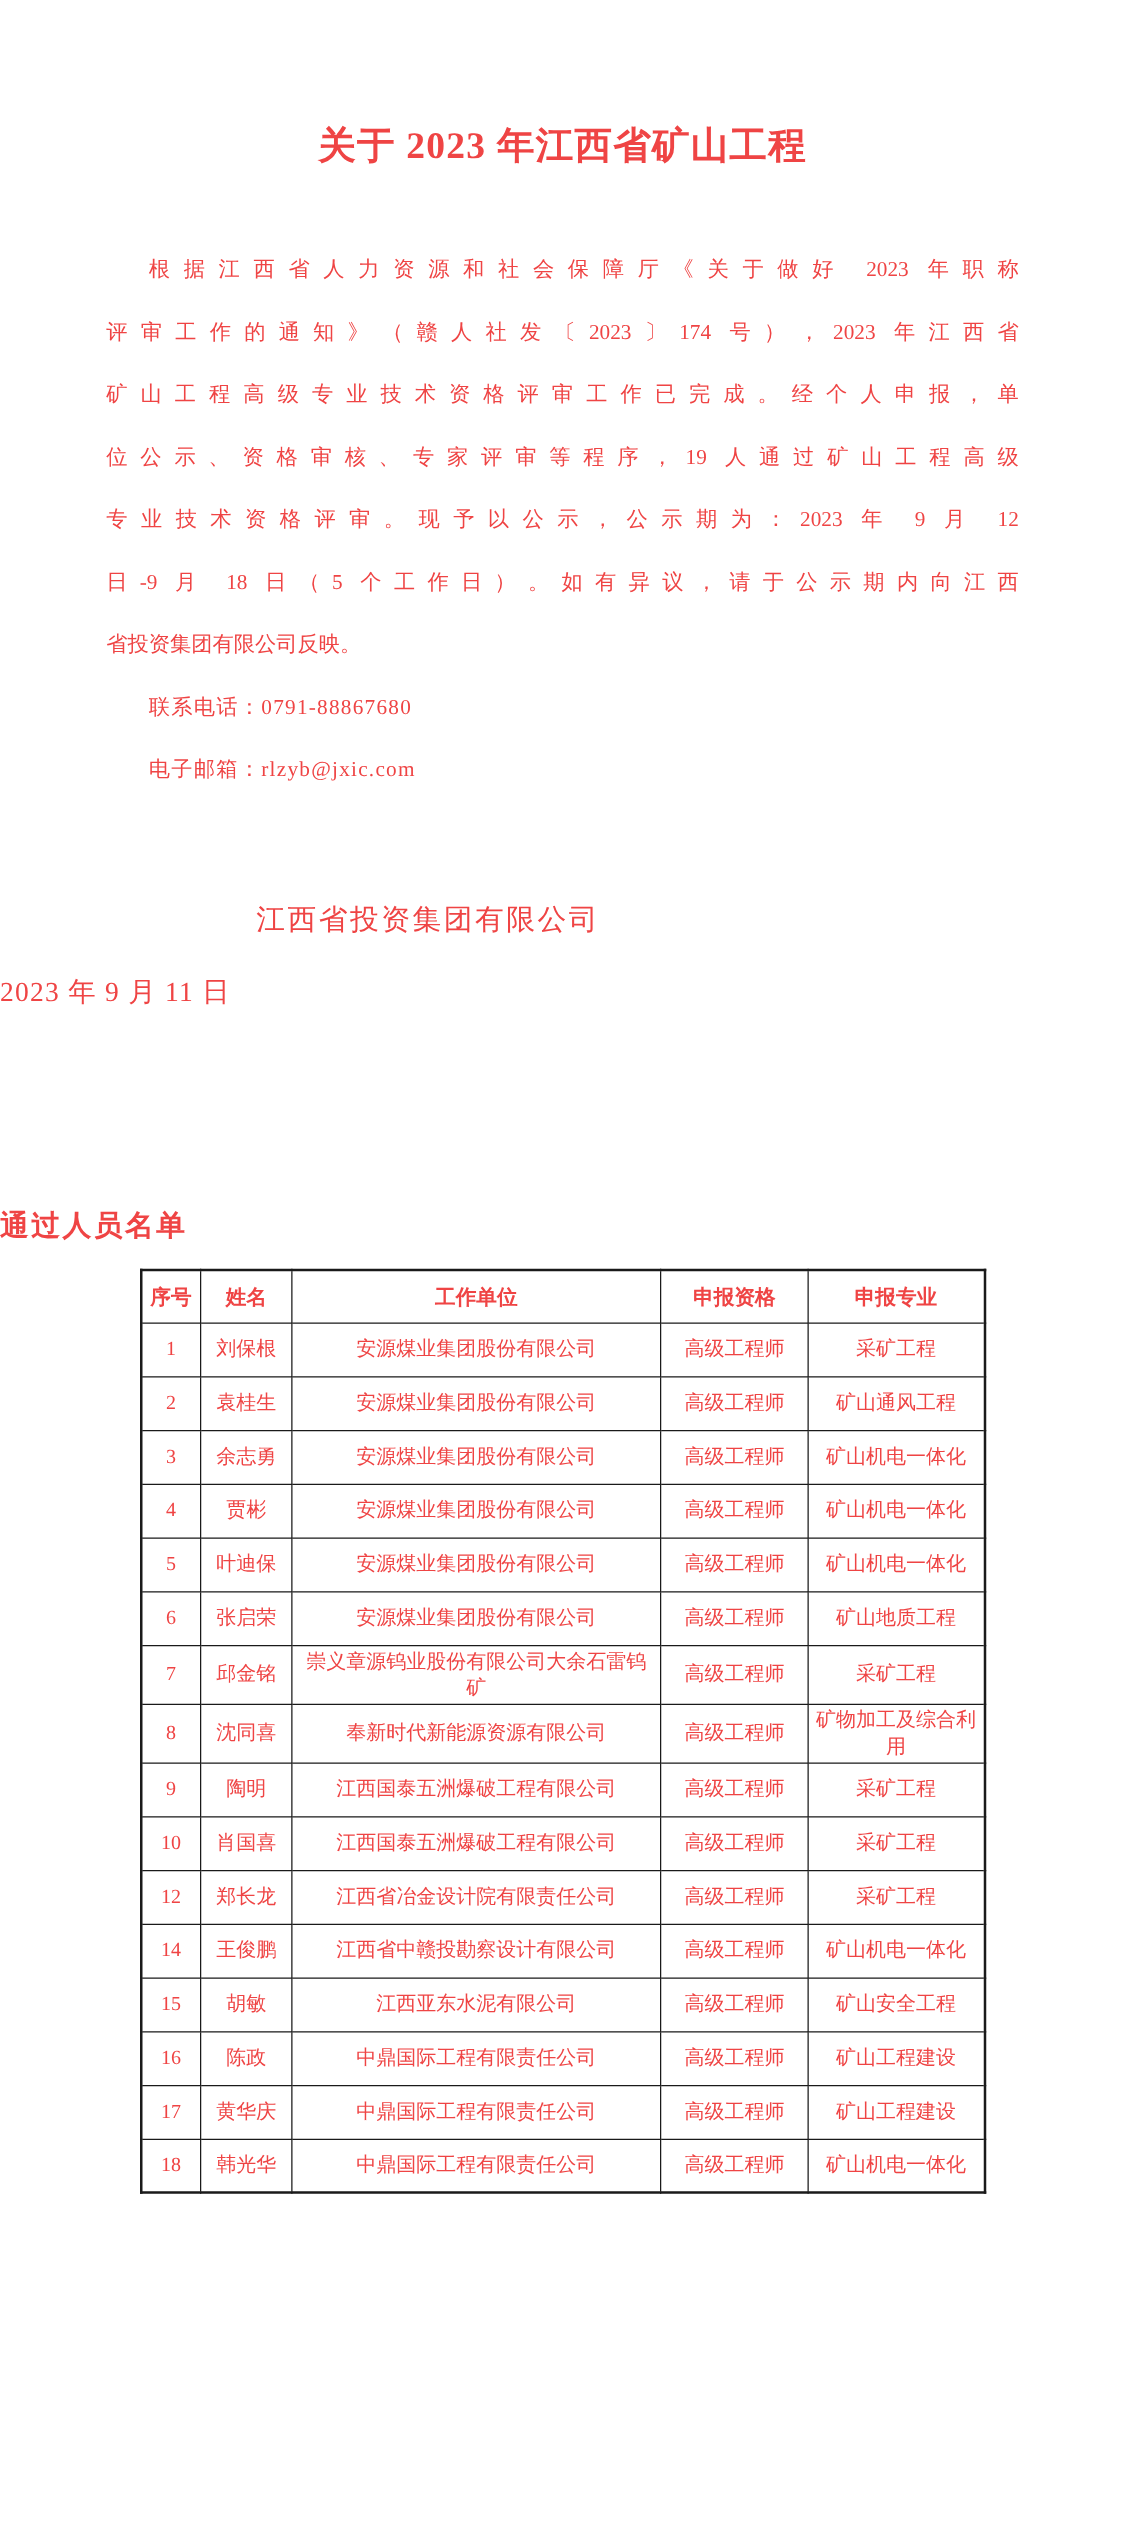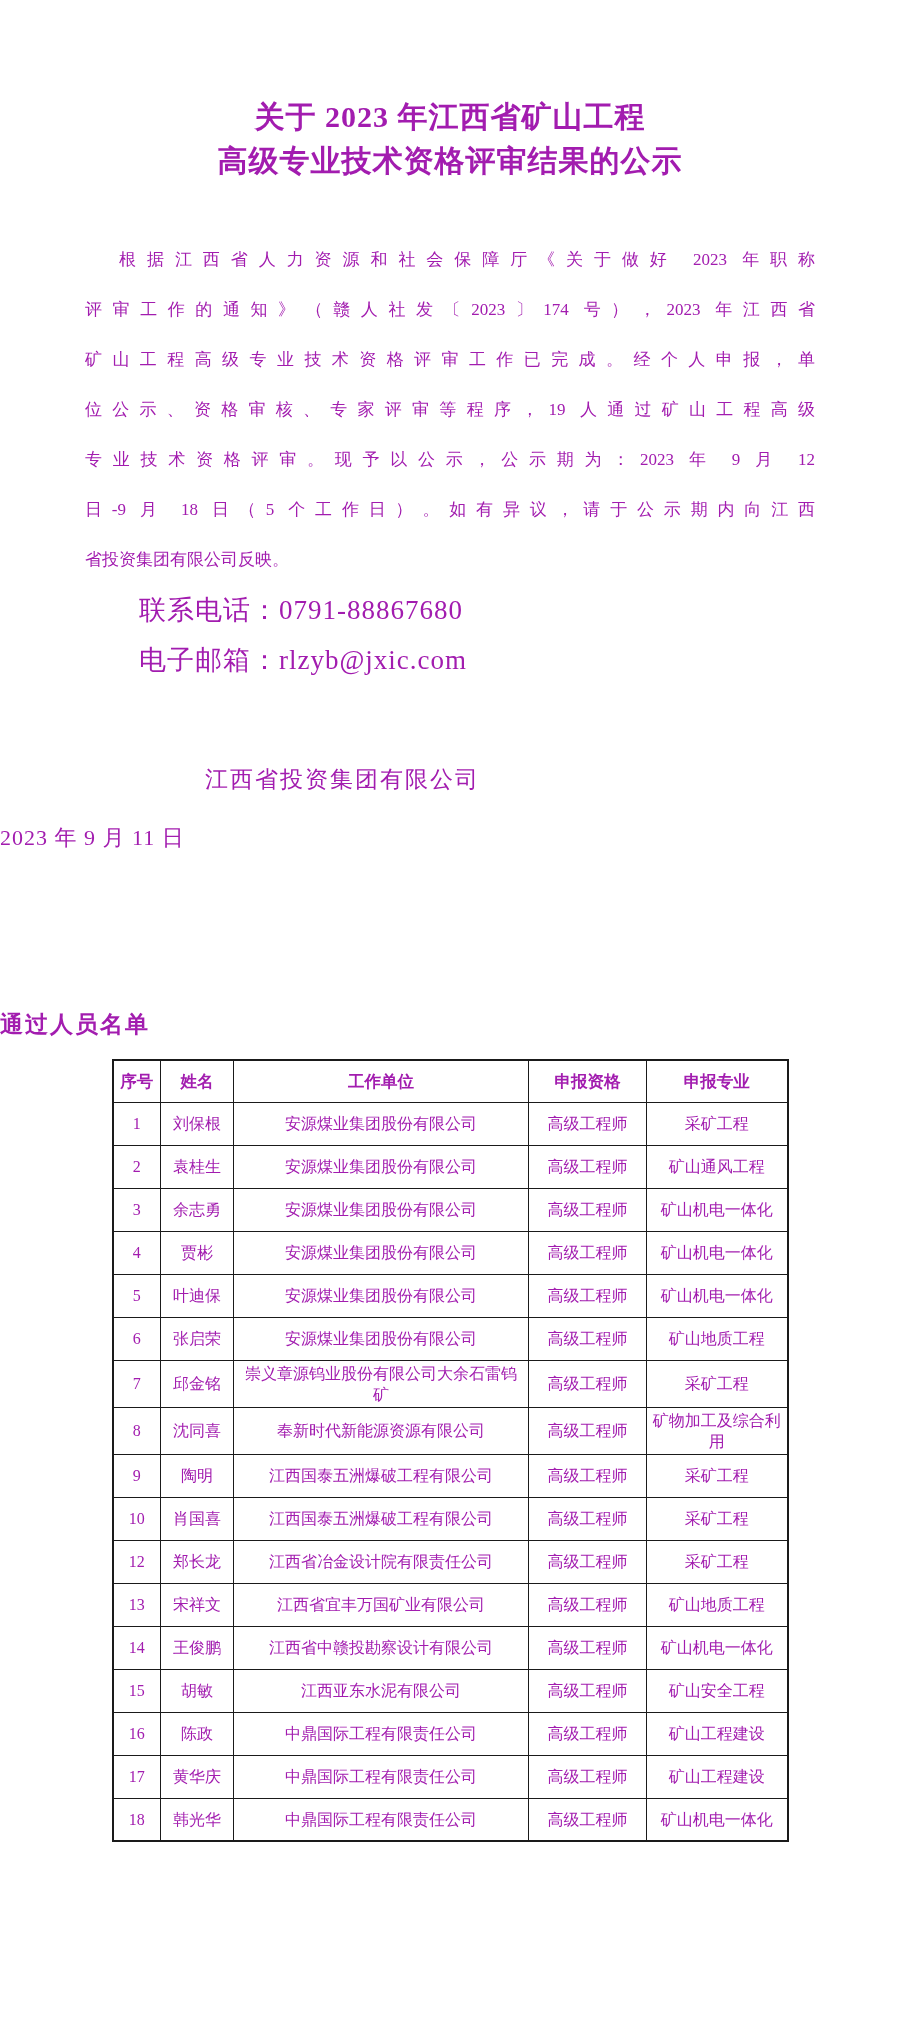--- a/index.html
+++ b/index.html
@@ -2,21 +2,21 @@
 <html lang="zh"><head>
 <meta charset="utf-8">
 <style>
   * { margin:0; padding:0; box-sizing:border-box; }
   html,body { background:#ffffff; }
   .page {
     position:relative;
     width:900px; height:2018px;
     margin:0 auto;
     background:#ffffff;
-    color:#a21caf;
+    color:#ef4444;
     font-family:"Liberation Serif","DejaVu Serif",serif;
     overflow:hidden;
   }
   .doc-title {
     padding-top:95px;
     text-align:center;
     font-size:30px;
     font-weight:bold;
     line-height:44px;
     letter-spacing:1px;
@@ -28,21 +28,21 @@
   }
   .body-line {
     text-align:justify;
     text-align-last:justify;
     white-space:nowrap;
   }
   .body-line.first { text-indent:2em; }
   .body-line.last  { text-align-last:left; white-space:normal; }
   .contact-line {
     margin:0 85px;
-    font-size:27px;
+    font-size:17px;
     line-height:50px;
     text-indent:2em;
     letter-spacing:1px;
   }
   .contact-line.phone { margin-top:0; }
   .signature-company {
     margin-top:72px;
     padding-right:215px;
     text-align:center;
     font-size:23px;
@@ -90,21 +90,20 @@
   col.c-qual     { width:118px; }
   col.c-spec     { width:141px; }
 </style>
 </head>
 <body>
 
 <div class="page">
 
   <div class="doc-title">
     <div>关于 2023 年江西省矿山工程</div>
-    <div>高级专业技术资格评审结果的公示</div>
   </div>
 
   <div class="doc-body">
     <div class="body-line first">根据江西省人力资源和社会保障厅《关于做好 2023 年职称</div>
     <div class="body-line">评审工作的通知》（赣人社发〔2023〕174 号），2023 年江西省</div>
     <div class="body-line">矿山工程高级专业技术资格评审工作已完成。经个人申报，单</div>
     <div class="body-line">位公示、资格审核、专家评审等程序，19 人通过矿山工程高级</div>
     <div class="body-line">专业技术资格评审。现予以公示，公示期为：2023 年 9 月 12</div>
     <div class="body-line">日-9 月 18 日（5 个工作日）。如有异议，请于公示期内向江西</div>
     <div class="body-line last">省投资集团有限公司反映。</div>
@@ -212,27 +211,20 @@
           <td>采矿工程</td>
         </tr>
         <tr>
           <td>12</td>
           <td>郑长龙</td>
           <td>江西省冶金设计院有限责任公司</td>
           <td>高级工程师</td>
           <td>采矿工程</td>
         </tr>
         <tr>
-          <td>13</td>
-          <td>宋祥文</td>
-          <td>江西省宜丰万国矿业有限公司</td>
-          <td>高级工程师</td>
-          <td>矿山地质工程</td>
-        </tr>
-        <tr>
           <td>14</td>
           <td>王俊鹏</td>
           <td>江西省中赣投勘察设计有限公司</td>
           <td>高级工程师</td>
           <td>矿山机电一体化</td>
         </tr>
         <tr>
           <td>15</td>
           <td>胡敏</td>
           <td>江西亚东水泥有限公司</td>

